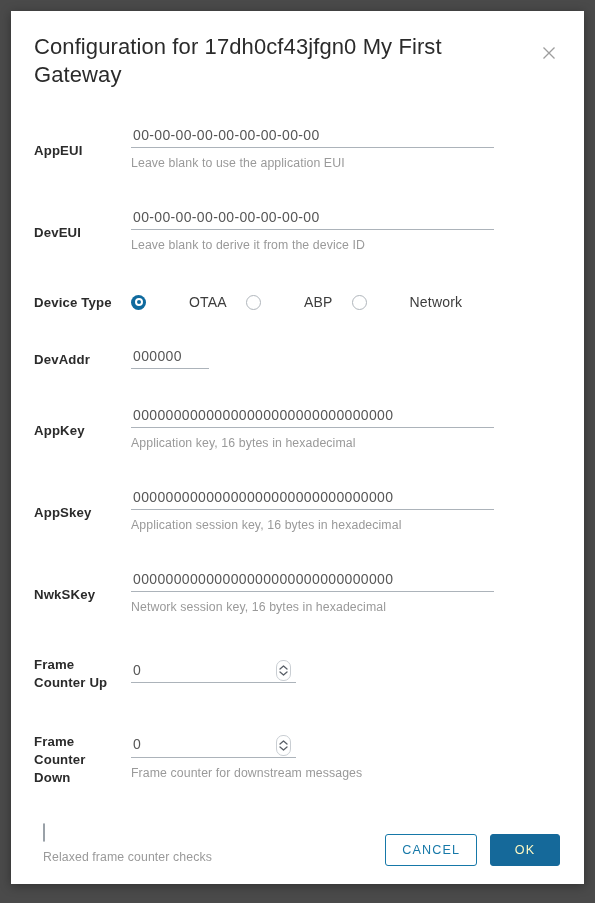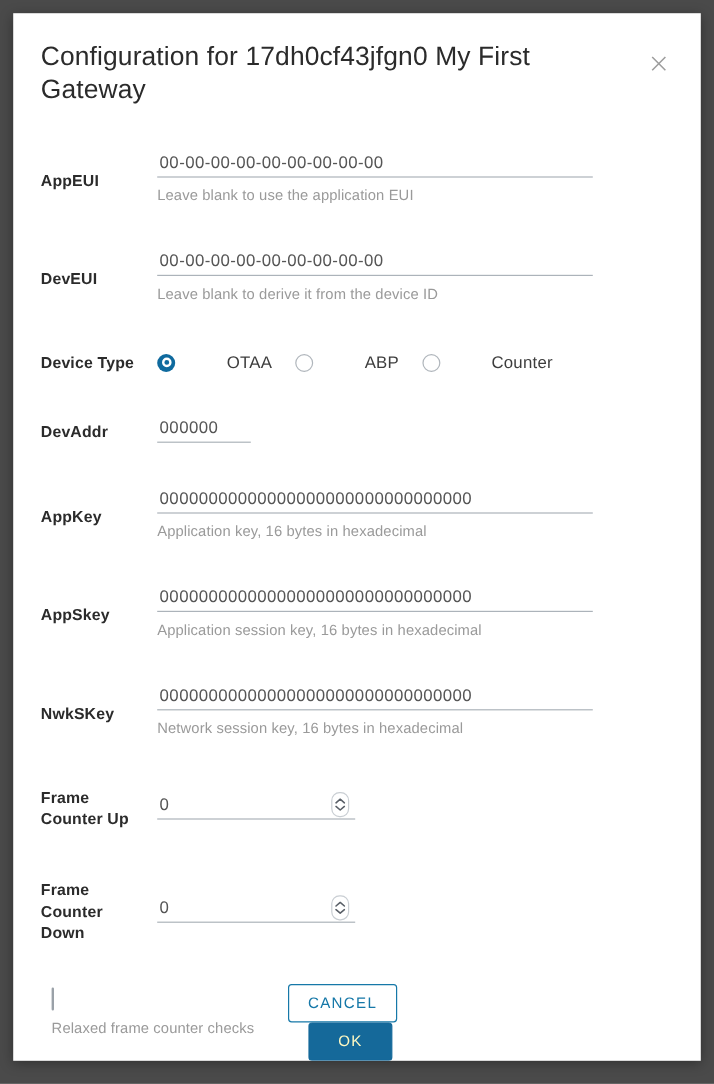--- a/index.html
+++ b/index.html
@@ -207,21 +207,20 @@
     position: absolute;
     left: 0;
     right: 0;
     bottom: 0;
     height: 68px;
     display: flex;
     align-items: center;
     justify-content: flex-end;
     padding-right: 24px;
     box-sizing: border-box;
-    flex-direction: column;
   }
   .btn {
     font-family: "Liberation Sans", sans-serif;
     font-size: 12.6px;
     letter-spacing: 1.1px;
     height: 32px;
     border-radius: 3px;
     cursor: pointer;
     padding: 0 16px;
     box-sizing: border-box;
@@ -288,21 +287,21 @@
           <label class="radio-item">
             <span class="radio-dot checked"></span>
             <span class="radio-label">OTAA</span>
           </label>
           <label class="radio-item">
             <span class="radio-dot"></span>
             <span class="radio-label">ABP</span>
           </label>
           <label class="radio-item">
             <span class="radio-dot"></span>
-            <span class="radio-label">Counter</span>
+            <span class="radio-label">Network</span>
           </label>
         </div>
       </div>
     </div>
 
     <div class="gap-md"></div>
 
     <div class="form-row">
       <div class="field-label">DevAddr</div>
       <div class="field-control">
@@ -368,20 +367,21 @@
           <input class="text-input spin" type="text" value="0" style="">
           <span class="spin-btns">
             <svg class="sp-up" width="9" height="5" viewBox="0 0 9 5">
               <path d="M1 4 L4.5 1 L8 4" stroke="#5a6068" stroke-width="1.3" fill="none" stroke-linecap="round" stroke-linejoin="round"></path>
             </svg>
             <svg width="9" height="5" viewBox="0 0 9 5">
               <path d="M1 1 L4.5 4 L8 1" stroke="#5a6068" stroke-width="1.3" fill="none" stroke-linecap="round" stroke-linejoin="round"></path>
             </svg>
           </span>
         </div>
+        <div class="helper">Frame counter for downstream messages</div>
       </div>
     </div>
 
     <div class="gap-lg"></div>
 
     <div class="form-row">
       <div class="field-control">
         <span class="checkbox-box"></span>
         <div class="helper">Relaxed frame counter checks</div>
       </div>

